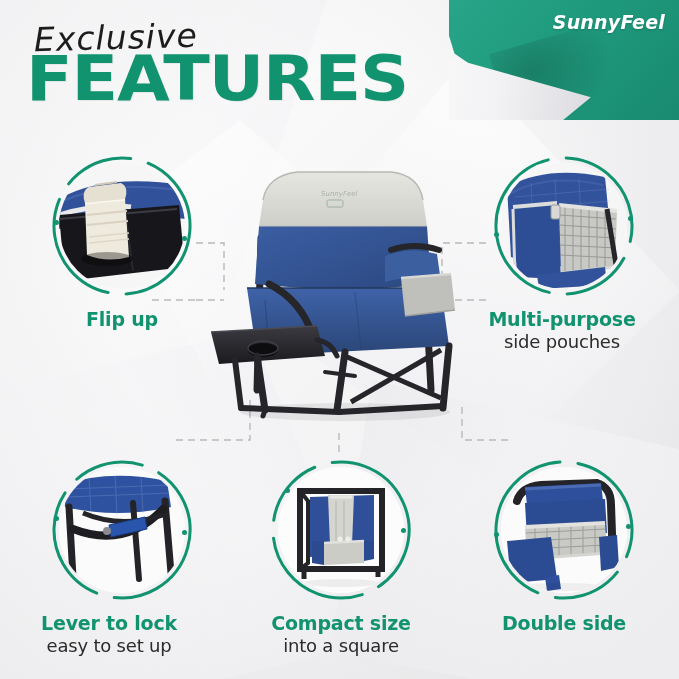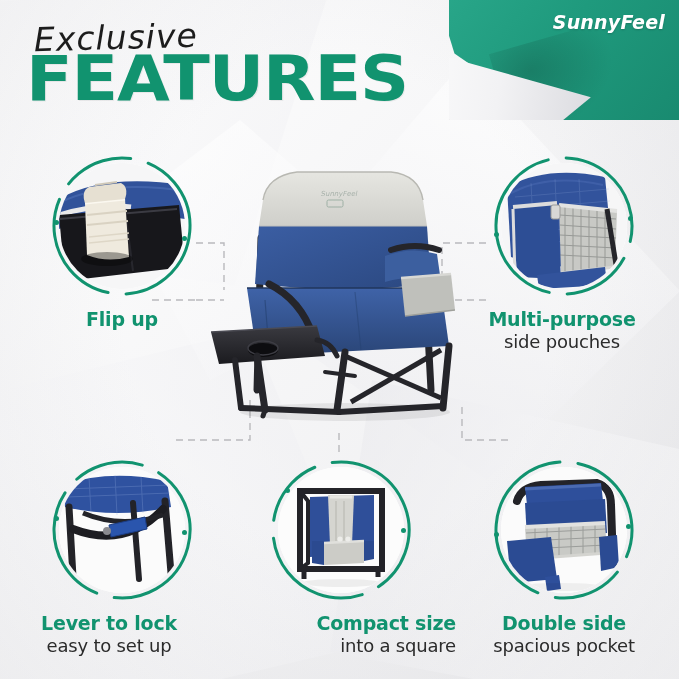--- a/index.html
+++ b/index.html
@@ -361,21 +361,21 @@
         <path d="M100 100 L100 110" stroke="#232328" stroke-width="5"></path>
         <ellipse cx="63" cy="116" rx="40" ry="4" fill="#000" opacity=".06"></ellipse>
       </svg>
     </div>
     <svg class="ring" viewBox="0 0 148 148">
       <circle cx="74" cy="74" r="68" fill="none" stroke="#11936f" stroke-width="3" stroke-dasharray="150 18 120 18 70 18" stroke-linecap="round" transform="rotate(-70 74 74)"></circle>
     </svg>
     <div class="dot" style="left:18px;top:32px;"></div>
     <div class="dot" style="left:134px;top:72px;"></div>
   </div>
-  <div class="lab" style="left:226px;top:612px;text-align:right;">
+  <div class="lab" style="left:226px;top:612px;">
     <div class="l1">Compact size</div>
     <div class="l2">into a square</div>
   </div>
 
   <div class="callout" style="left:490px;top:456px;">
     <div class="photo">
       <svg width="126" height="126" viewBox="0 0 126 126">
         <rect width="126" height="126" fill="#fbfbfb"></rect>
 
         <path d="M16 34 Q20 20 40 18 L96 16 Q110 20 110 38 L112 96" fill="none" stroke="#232328" stroke-width="8" stroke-linecap="round"></path>
@@ -408,16 +408,15 @@
       </svg>
     </div>
     <svg class="ring" viewBox="0 0 148 148">
       <circle cx="74" cy="74" r="68" fill="none" stroke="#11936f" stroke-width="3" stroke-dasharray="150 18 120 18 70 18" stroke-linecap="round" transform="rotate(140 74 74)"></circle>
     </svg>
     <div class="dot" style="left:136px;top:68px;"></div>
     <div class="dot" style="left:4px;top:76px;"></div>
   </div>
   <div class="lab" style="left:449px;top:612px;">
     <div class="l1">Double side</div>
-    <div class="l2">spacious pocket</div>
   </div>
 
 </div>
 
 </body></html>

